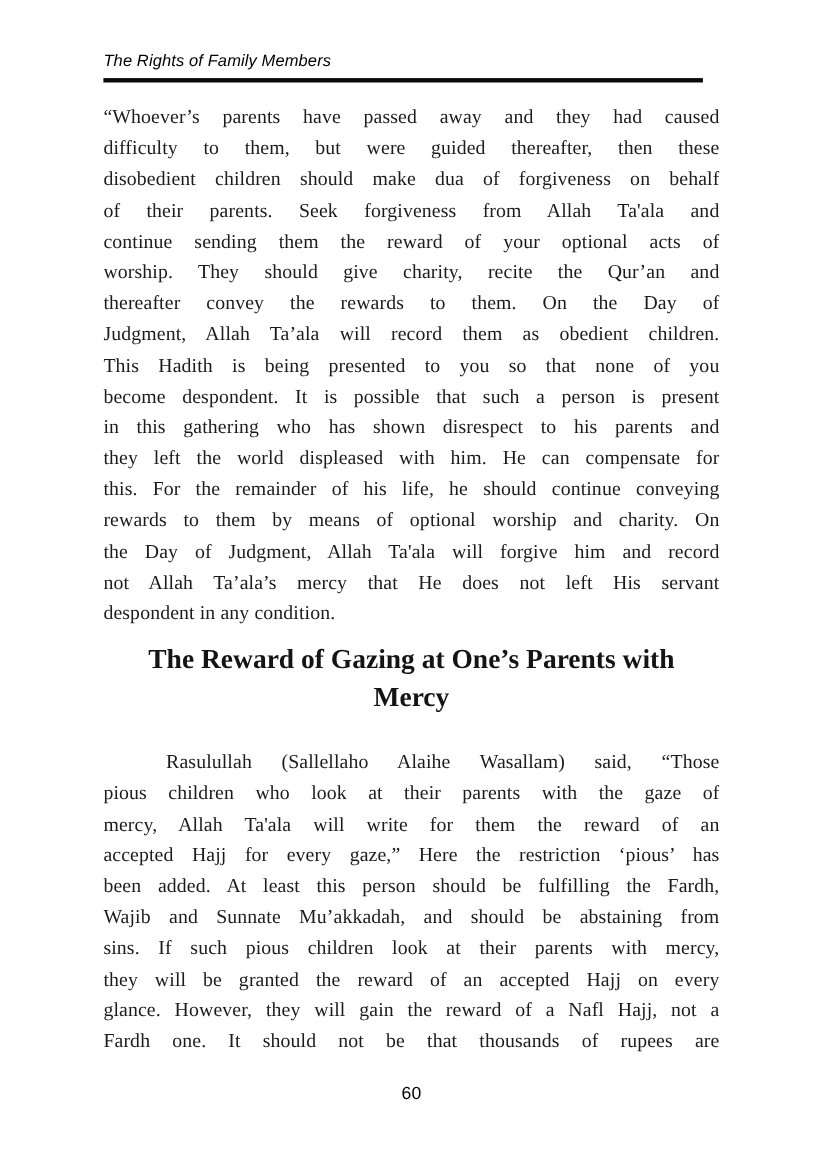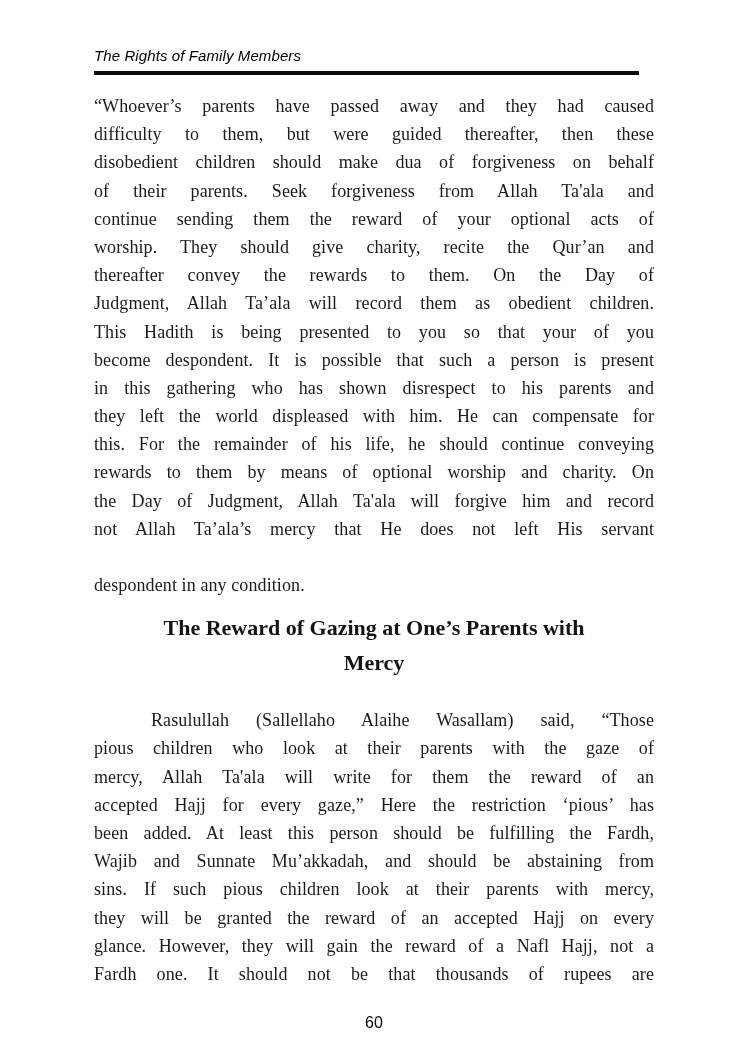--- a/index.html
+++ b/index.html
@@ -49,28 +49,27 @@
   .jline::after {
     content: "";
     display: inline-block;
     width: 100%;
     height: 0;
   }
   .plain-line {
     height: 28.2px;
     overflow: hidden;
     text-align: left;
-    margin-top: 28px;
   }
   .indent-line {
     padding-left: 57px;
   }
   .section-heading {
     margin-top: 11px;
-    font-size: 22px;
+    font-size: 25px;
     font-weight: bold;
     line-height: 35px;
     text-align: center;
     color: #141414;
   }
   .body-text-2 {
     margin-top: 26px;
   }
   .page-footer {
     margin-top: 26px;
@@ -90,21 +89,21 @@
 
   <div class="body-text">
     <div class="jline">“Whoever’s parents have passed away and they had caused</div>
     <div class="jline">difficulty to them, but were guided thereafter, then these</div>
     <div class="jline">disobedient children should make dua of forgiveness on behalf</div>
     <div class="jline">of their parents. Seek forgiveness from Allah Ta'ala and</div>
     <div class="jline">continue sending them the reward of your optional acts of</div>
     <div class="jline">worship. They should give charity, recite the Qur’an and</div>
     <div class="jline">thereafter convey the rewards to them. On the Day of</div>
     <div class="jline">Judgment, Allah Ta’ala will record them as obedient children.</div>
-    <div class="jline">This Hadith is being presented to you so that your of you</div>
+    <div class="jline">This Hadith is being presented to you so that none of you</div>
     <div class="jline">become despondent. It is possible that such a person is present</div>
     <div class="jline">in this gathering who has shown disrespect to his parents and</div>
     <div class="jline">they left the world displeased with him. He can compensate for</div>
     <div class="jline">this. For the remainder of his life, he should continue conveying</div>
     <div class="jline">rewards to them by means of optional worship and charity. On</div>
     <div class="jline">the Day of Judgment, Allah Ta'ala will forgive him and record</div>
     <div class="jline">not Allah Ta’ala’s mercy that He does not left His servant</div>
     <div class="plain-line">despondent in any condition.</div>
   </div>
 

